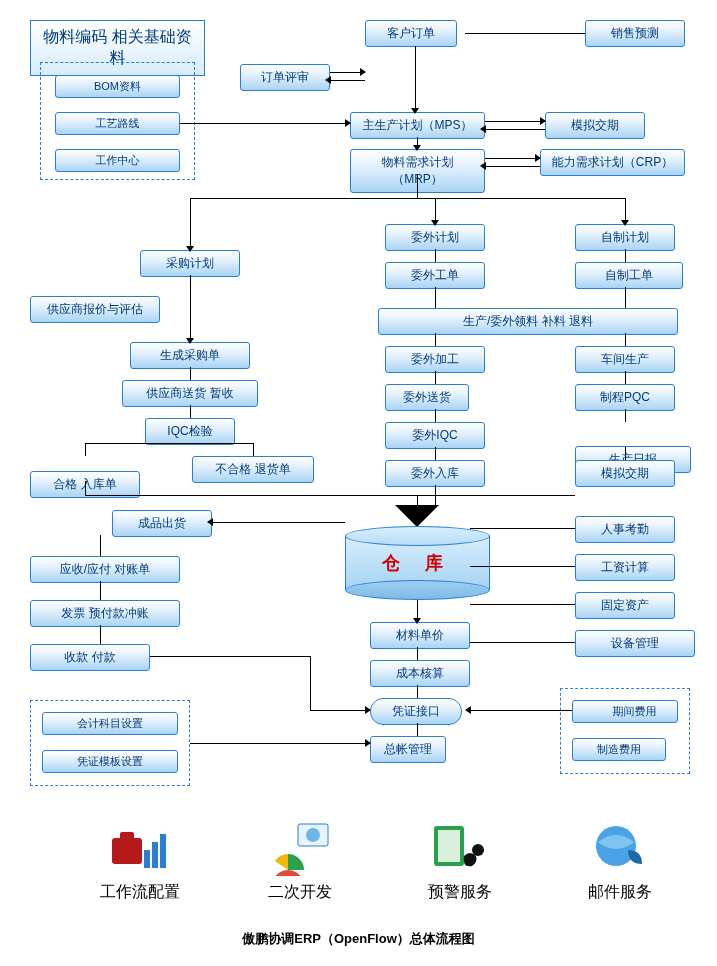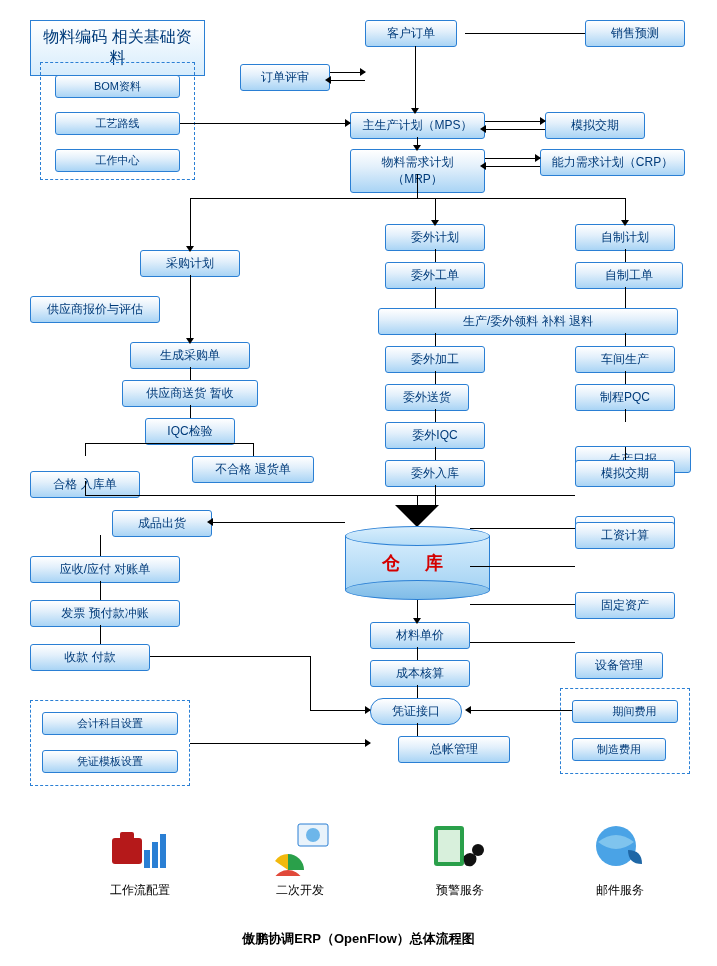--- a/index.html
+++ b/index.html
@@ -83,21 +83,21 @@
   .arrow-d { border-top: 6px solid #000; border-left: 4px solid transparent; border-right: 4px solid transparent; }
   
   .big-tri {
     position: absolute;
     width: 0; height: 0;
     border-left: 22px solid transparent;
     border-right: 22px solid transparent;
     border-top: 22px solid #000;
   }
   
-  .iconslot { position: absolute; text-align: center; color: #000; font-size: 12px; }
+  .iconslot { position: absolute; text-align: center; color: #000; font-size: 16px; }
   .iconslot svg, .iconslot .ico { display: block; margin: 0 auto 6px; }
   .caption {
     position: absolute;
     text-align: center;
     font-weight: bold;
     color: #000;
     font-size: 13px;
   }
 </style>
 </head>
@@ -154,26 +154,26 @@
 <div class="node" style="left:30px;  top:600px; width:150px;"><span>发票  预付款冲账</span></div>
 <div class="node" style="left:30px;  top:644px; width:120px;"><span>收款  付款</span></div>
 
 <div class="dashed-box" style="left:30px; top:700px; width:160px; height:86px;"></div>
 <div class="node small" style="left:42px; top:712px; width:136px;"><span>会计科目设置</span></div>
 <div class="node small" style="left:42px; top:750px; width:136px;"><span>凭证模板设置</span></div>
 
 <div class="node" style="left:370px; top:622px; width:100px;"><span>材料单价</span></div>
 <div class="node" style="left:370px; top:660px; width:100px;"><span>成本核算</span></div>
 <div class="node" style="left:370px; top:698px; width:92px;border-radius:13px;"><span>凭证接口</span></div>
-<div class="node" style="left:370px; top:736px; width:112px;margin-left:28px;"><span>总帐管理</span></div>
+<div class="node" style="left:370px; top:736px; width:76px;"><span>总帐管理</span></div>
 
 <div class="node" style="left:575px; top:516px; width:100px;"><span>人事考勤</span></div>
-<div class="node" style="left:575px; top:522px; width:100px;"><span>工资计算</span></div>
+<div class="node" style="left:575px; top:554px; width:100px;"><span>工资计算</span></div>
 <div class="node" style="left:575px; top:592px; width:100px;"><span>固定资产</span></div>
-<div class="node" style="left:575px; top:652px; width:88px;"><span>设备管理</span></div>
+<div class="node" style="left:575px; top:630px; width:120px;"><span>设备管理</span></div>
 
 <div class="dashed-box" style="left:560px; top:688px; width:130px; height:86px;"></div>
 <div class="node small" style="left:572px; top:700px; width:106px;padding-left:23px;"><span>期间费用</span></div>
 <div class="node small" style="left:572px; top:738px; width:94px;"><span>制造费用</span></div>
 
 <div class="vline" style="left:415px; top:46px; height:66px;"></div>
 <div class="arrow-d" style="left:411px; top:108px;"></div>
 
 <div class="hline" style="left:465px; top:33px; width:120px;"></div>
 

